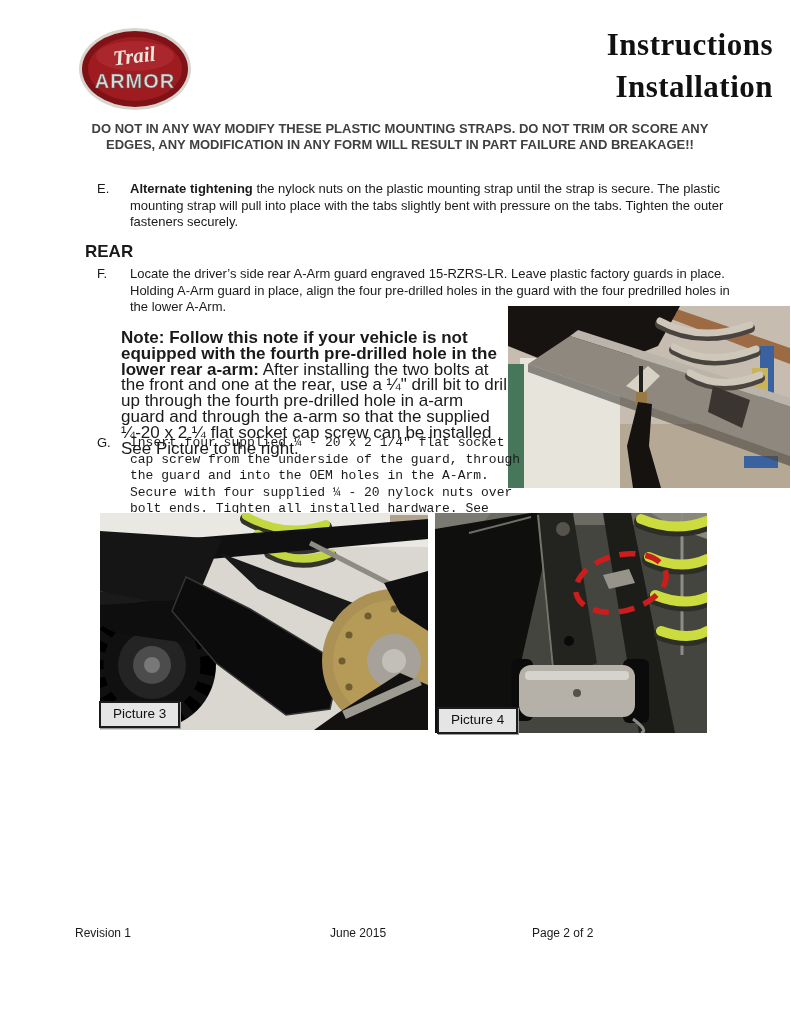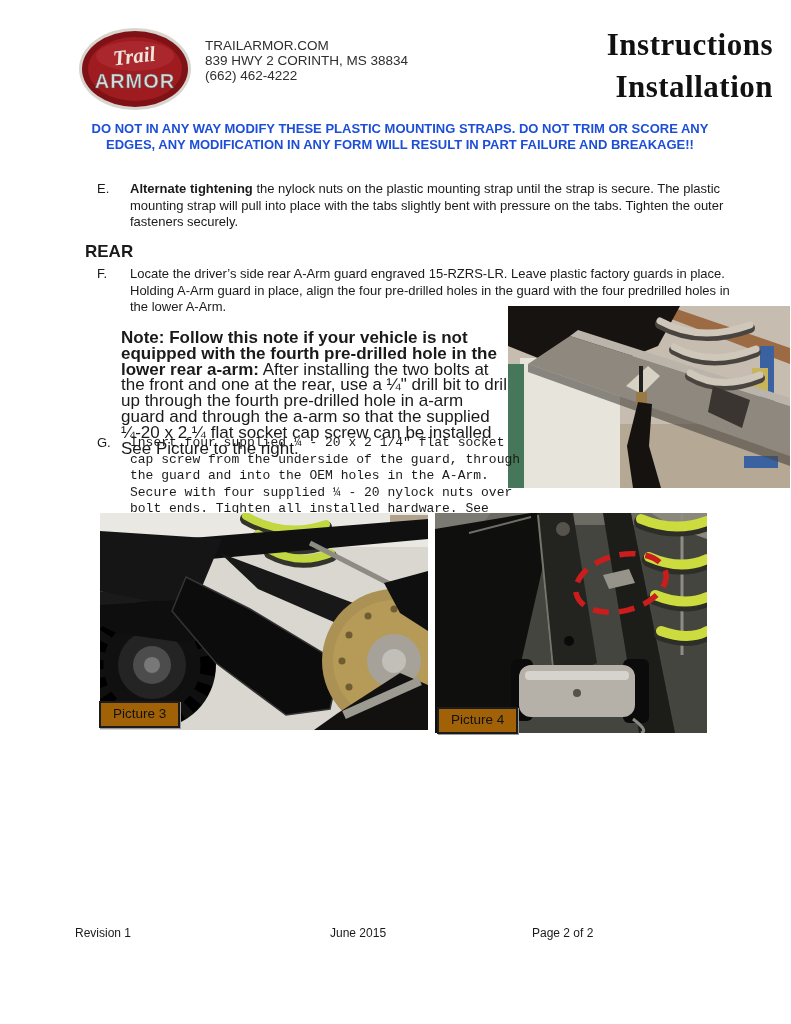--- a/index.html
+++ b/index.html
@@ -11,40 +11,40 @@
   .logo { position:absolute; left:78px; top:27px; width:114px; height:84px; }
   .contact { position:absolute; left:205px; top:38px; font-size:13.5px; line-height:15px; color:#2e2e2e; }
   .doc-title {
     position:absolute; top:24px; right:18px; text-align:right;
     font-family:"Liberation Serif", serif; font-weight:bold;
     font-size:31px; line-height:42px; color:#111; letter-spacing:0.5px;
   }
   
   .warning {
     position:absolute; left:85px; top:121px; width:630px;
-    font-weight:bold; font-size:13px; line-height:16px; text-align:center; color:#1d4ed8;
+    font-weight:bold; font-size:13px; line-height:16px; text-align:center; color:#404040;
   }
   
   .step { position:absolute; left:97px; font-size:13px; line-height:16.5px; }
   .step-label { position:absolute; left:0; top:0; }
   .step-body { margin-left:33px; }
   .section-heading { position:absolute; left:85px; top:242px; font-weight:bold; font-size:17px; }
   .note {
     position:absolute; left:121px; top:330px; width:390px;
     font-size:17px; line-height:15.8px;
   }
   .bold { font-weight:bold; }
   
   .photo { position:absolute; line-height:0; }
   .photo svg { display:block; }
   .photo-drill    { left:508px; top:306px; width:282px; height:182px; }
   .photo-pic3     { left:100px; top:513px; width:328px; height:217px; }
   .photo-pic4     { left:435px; top:513px; width:272px; height:220px; }
   .pic-label {
-    position:absolute; background:#a16207; border:2px solid #1c1c1c;
+    position:absolute; background:#e5e5e5; border:2px solid #1c1c1c;
     font-size:13.5px; line-height:16px; padding:3px 12px 4px; color:#111;
     box-shadow:1px 1px 0 #9a9a9a;
   }
   .pic-label-3 { left:99px;  top:701px; }
   .pic-label-4 { left:437px; top:707px;text-align:right; }
   
   .closing { position:absolute; left:0; top:772px; width:100%; text-align:center; font-size:13px; }
   .footer-item { position:absolute; top:926px; font-size:12px; }
   .footer-revision { left:75px; }
   .footer-date     { left:330px; }
@@ -59,25 +59,20 @@
     <svg viewBox="0 0 114 84" width="114" height="84">
       <ellipse cx="57" cy="42" rx="56" ry="41" fill="#d8d5ce"></ellipse>
       <ellipse cx="57" cy="42" rx="53" ry="38" fill="#7e1216"></ellipse>
       <ellipse cx="57" cy="42" rx="47" ry="32" fill="#9e1b20"></ellipse>
       <ellipse cx="57" cy="29" rx="39" ry="15" fill="#b23238" opacity="0.55"></ellipse>
       <text x="57" y="36" text-anchor="middle" transform="rotate(-7 57 36)" font-family="Liberation Serif, serif" font-style="italic" font-weight="bold" font-size="21" fill="#ece7dd">Trail</text>
       <text x="57" y="61" text-anchor="middle" font-family="Liberation Sans, sans-serif" font-weight="bold" font-size="20" letter-spacing="1" fill="#d9d9d9" stroke="#5a5a5a" stroke-width="0.6">ARMOR</text>
     </svg>
   </div>
 
-  <div class="contact">
-    <div>TRAILARMOR.COM</div>
-    <div>839 HWY 2 CORINTH, MS 38834</div>
-    <div>(662) 462-4222</div>
-  </div>
 
   <div class="doc-title">
     <div>Instructions</div>
     <div>Installation</div>
   </div>
 
   <div class="warning">DO NOT IN ANY WAY MODIFY THESE PLASTIC MOUNTING STRAPS.  DO NOT TRIM OR SCORE ANY EDGES, ANY MODIFICATION IN ANY FORM WILL RESULT IN PART FAILURE AND BREAKAGE!!</div>
 
   <div class="step" style="top:181px;">
     <span class="step-label">E.</span>

